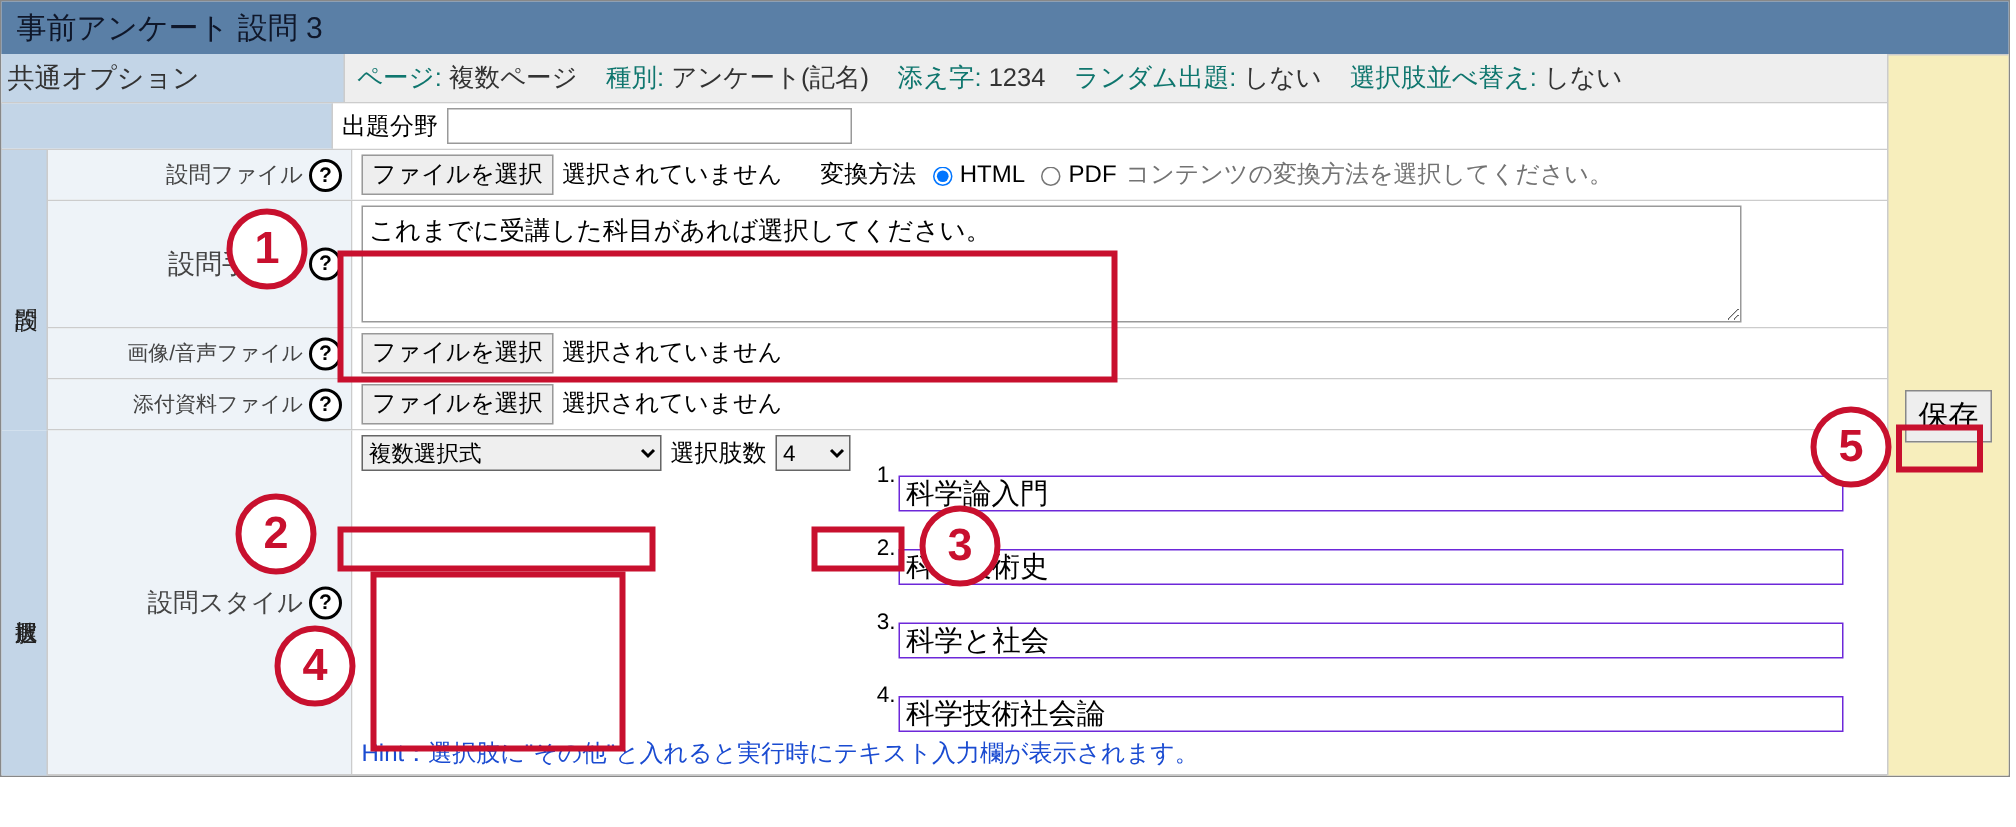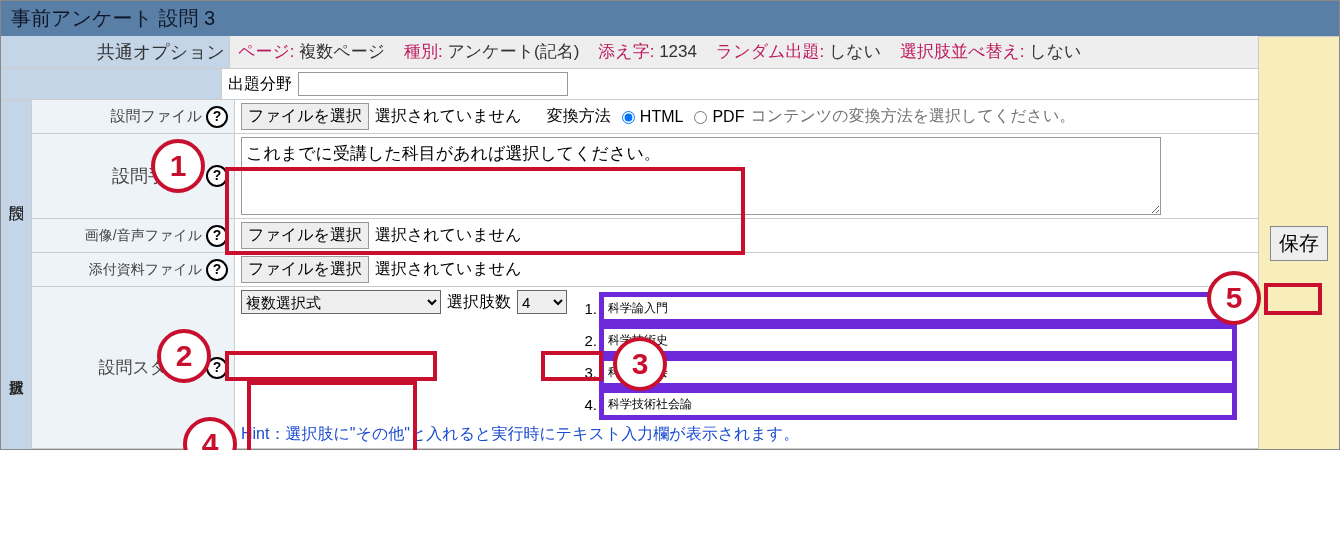--- a/index.html
+++ b/index.html
@@ -76,34 +76,34 @@
     background: #fff;
     padding: 3px 6px;
     display: flex;
     align-items: center;
     gap: 6px;
     flex-wrap: wrap;
   }
   .common-opts-label {
     width: 220px;
     background: #C3D5E7;
-    text-align: right;
+    text-align: left;
     padding: 4px;
     font-size: 18px;
     color: #333;
     border-right: 1px solid #ccc;
   }
   .common-opts-content {
     flex: 1;
     background: #eee;
     padding: 4px 8px;
     font-size: 17px;
     color: #333;
   }
-  .common-opts-content span.lbl { color: #be185d; }
+  .common-opts-content span.lbl { color: #0f766e; }
   .sub-row {
     display: flex;
     align-items: stretch;
   }
   .help-icon {
     display: inline-block;
     width: 18px;
     height: 18px;
     border-radius: 50%;
     background: #fff;
@@ -138,24 +138,25 @@
   select {
     border: 1px solid #666;
     background: #efefef;
     height: 24px;
     font-size: 15px;
   }
   .link-blue { color: #737373; cursor: pointer; }
   .hint { color: #1a4bd1; font-size: 16px; }
   .choice-input {
     width: 620px;
-    border: 5px solid #6d28d9;
+    border: 1px solid #6d28d9;
     height: 22px;
     padding: 0 4px;
-    font-size: 12px;
+    font-size: 19px;
+    margin-top: 25px;
   }
   .choices-block { padding: 2px 6px; }
   .choice-row { display: flex; align-items: center; gap: 2px; margin-bottom: 0px; }
   .choice-num { width: 22px; text-align: right; font-size: 15px; }
   .save-btn {
     background: #eee;
     border: 1px solid #888;
     padding: 3px 8px;
     font-size: 20px;
     cursor: pointer;

